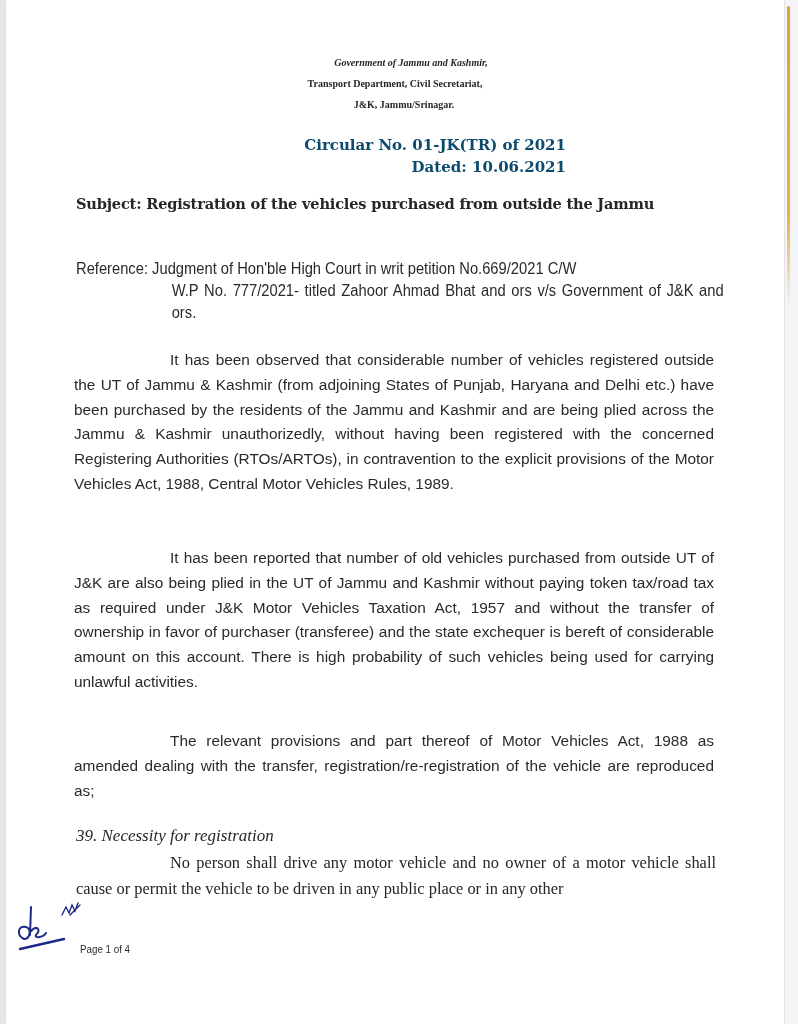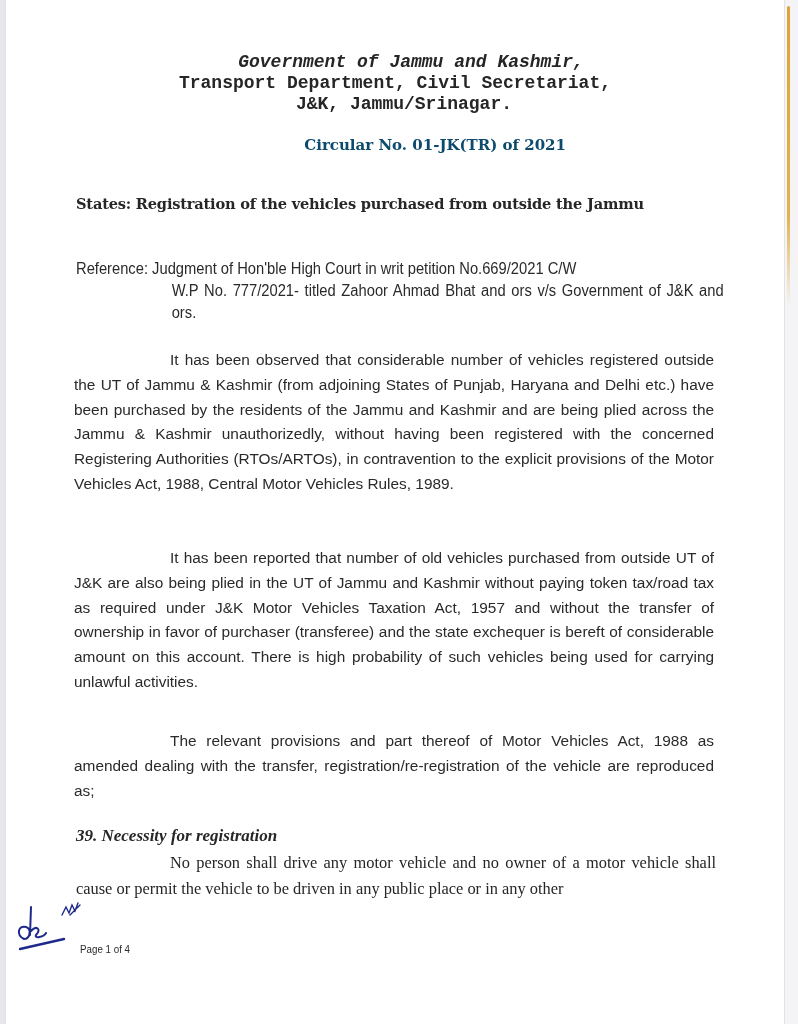--- a/index.html
+++ b/index.html
@@ -43,23 +43,23 @@
       width: 778px;
       font-family: "DejaVu Sans", sans-serif;
       color: #2b2b2b;
     }
     .header-block {
       position: absolute;
       top: 52px;
       left: 0;
       width: 778px;
       text-align: center;
-      font-family: Liberation Mono, monospace;
+      font-family: Liberation Serif, serif;
       font-weight: bold;
-      font-size: 18px;
+      font-size: 10px;
       line-height: 21px;
       color: #262626;
     }
     .header-block .line1 { font-style: italic; padding-left: 44px; }
     .header-block .line2 { padding-left: 12px; }
     .header-block .line3 { padding-left: 30px; }
 
     .circular {
       position: absolute;
       top: 134px;
@@ -117,21 +117,21 @@
     .p1 { top: 348px; }
     .p2 { top: 546px; }
     .p3 { top: 729px; }
 
     .section-title {
       position: absolute;
       top: 826px;
       left: 76px;
       font-family: "Liberation Serif", serif;
       font-style: italic;
-      font-weight: bold;
+      font-weight: normal;
       font-size: 17px;
       color: #262626;
     }
     .section-body {
       position: absolute;
       top: 850px;
       left: 76px;
       width: 640px;
       font-family: "Liberation Serif", serif;
       font-size: 16.4px;
@@ -170,25 +170,26 @@
 <div class="doc">
 
   <div class="header-block">
     <div class="line1">Government of Jammu and Kashmir,</div>
     <div class="line2">Transport Department, Civil Secretariat,</div>
     <div class="line3">J&amp;K, Jammu/Srinagar.</div>
   </div>
 
   <div class="circular">
     <div>Circular No. 01-JK(TR) of 2021</div>
+    <div>Dated: 10.06.2021</div>
   </div>
 
   <div class="subject">
     <div>
-      <span>States:</span>
+      <span>Subject:</span>
       <span>Registration of the vehicles purchased from outside the Jammu</span>
     </div>
   </div>
 
   <div class="reference">
     <div>
       <span class="label">Reference:</span>
       <span class="body">Judgment of Hon'ble High Court in writ petition No.669/2021 C/W</span>
     </div>
     <div class="cont">W.P No. 777/2021- titled Zahoor Ahmad Bhat and ors v/s Government of J&amp;K and ors.</div>

